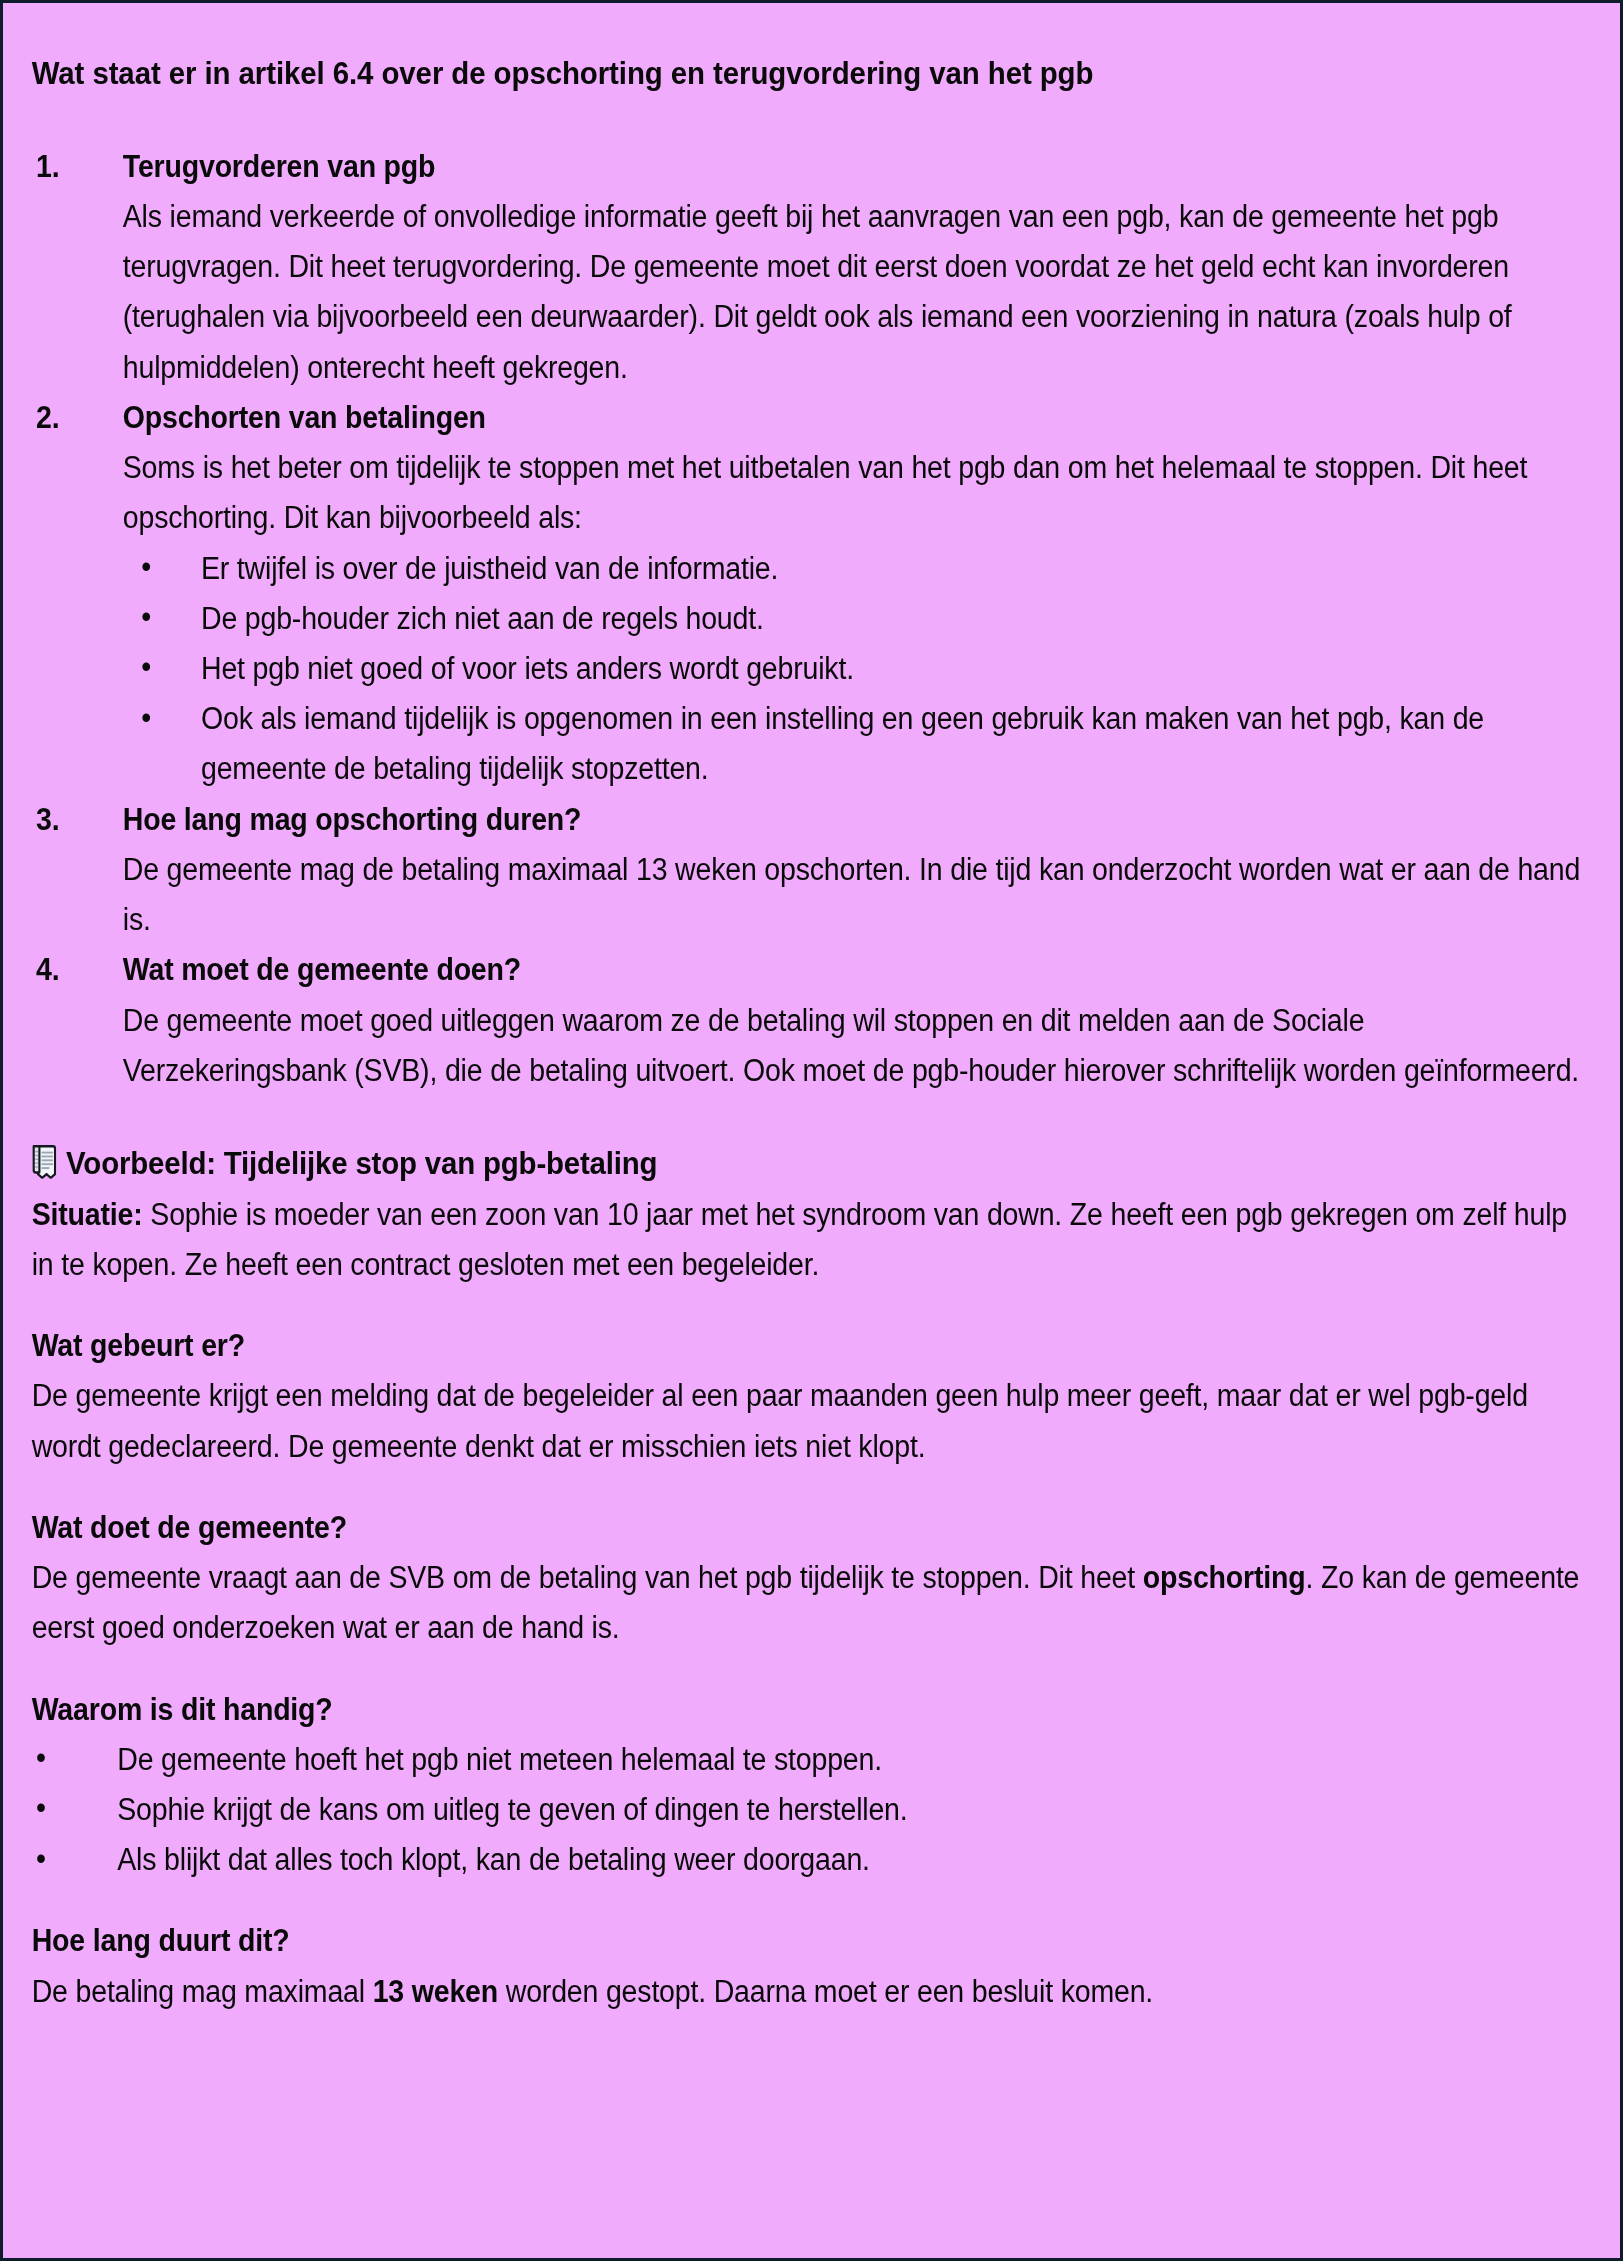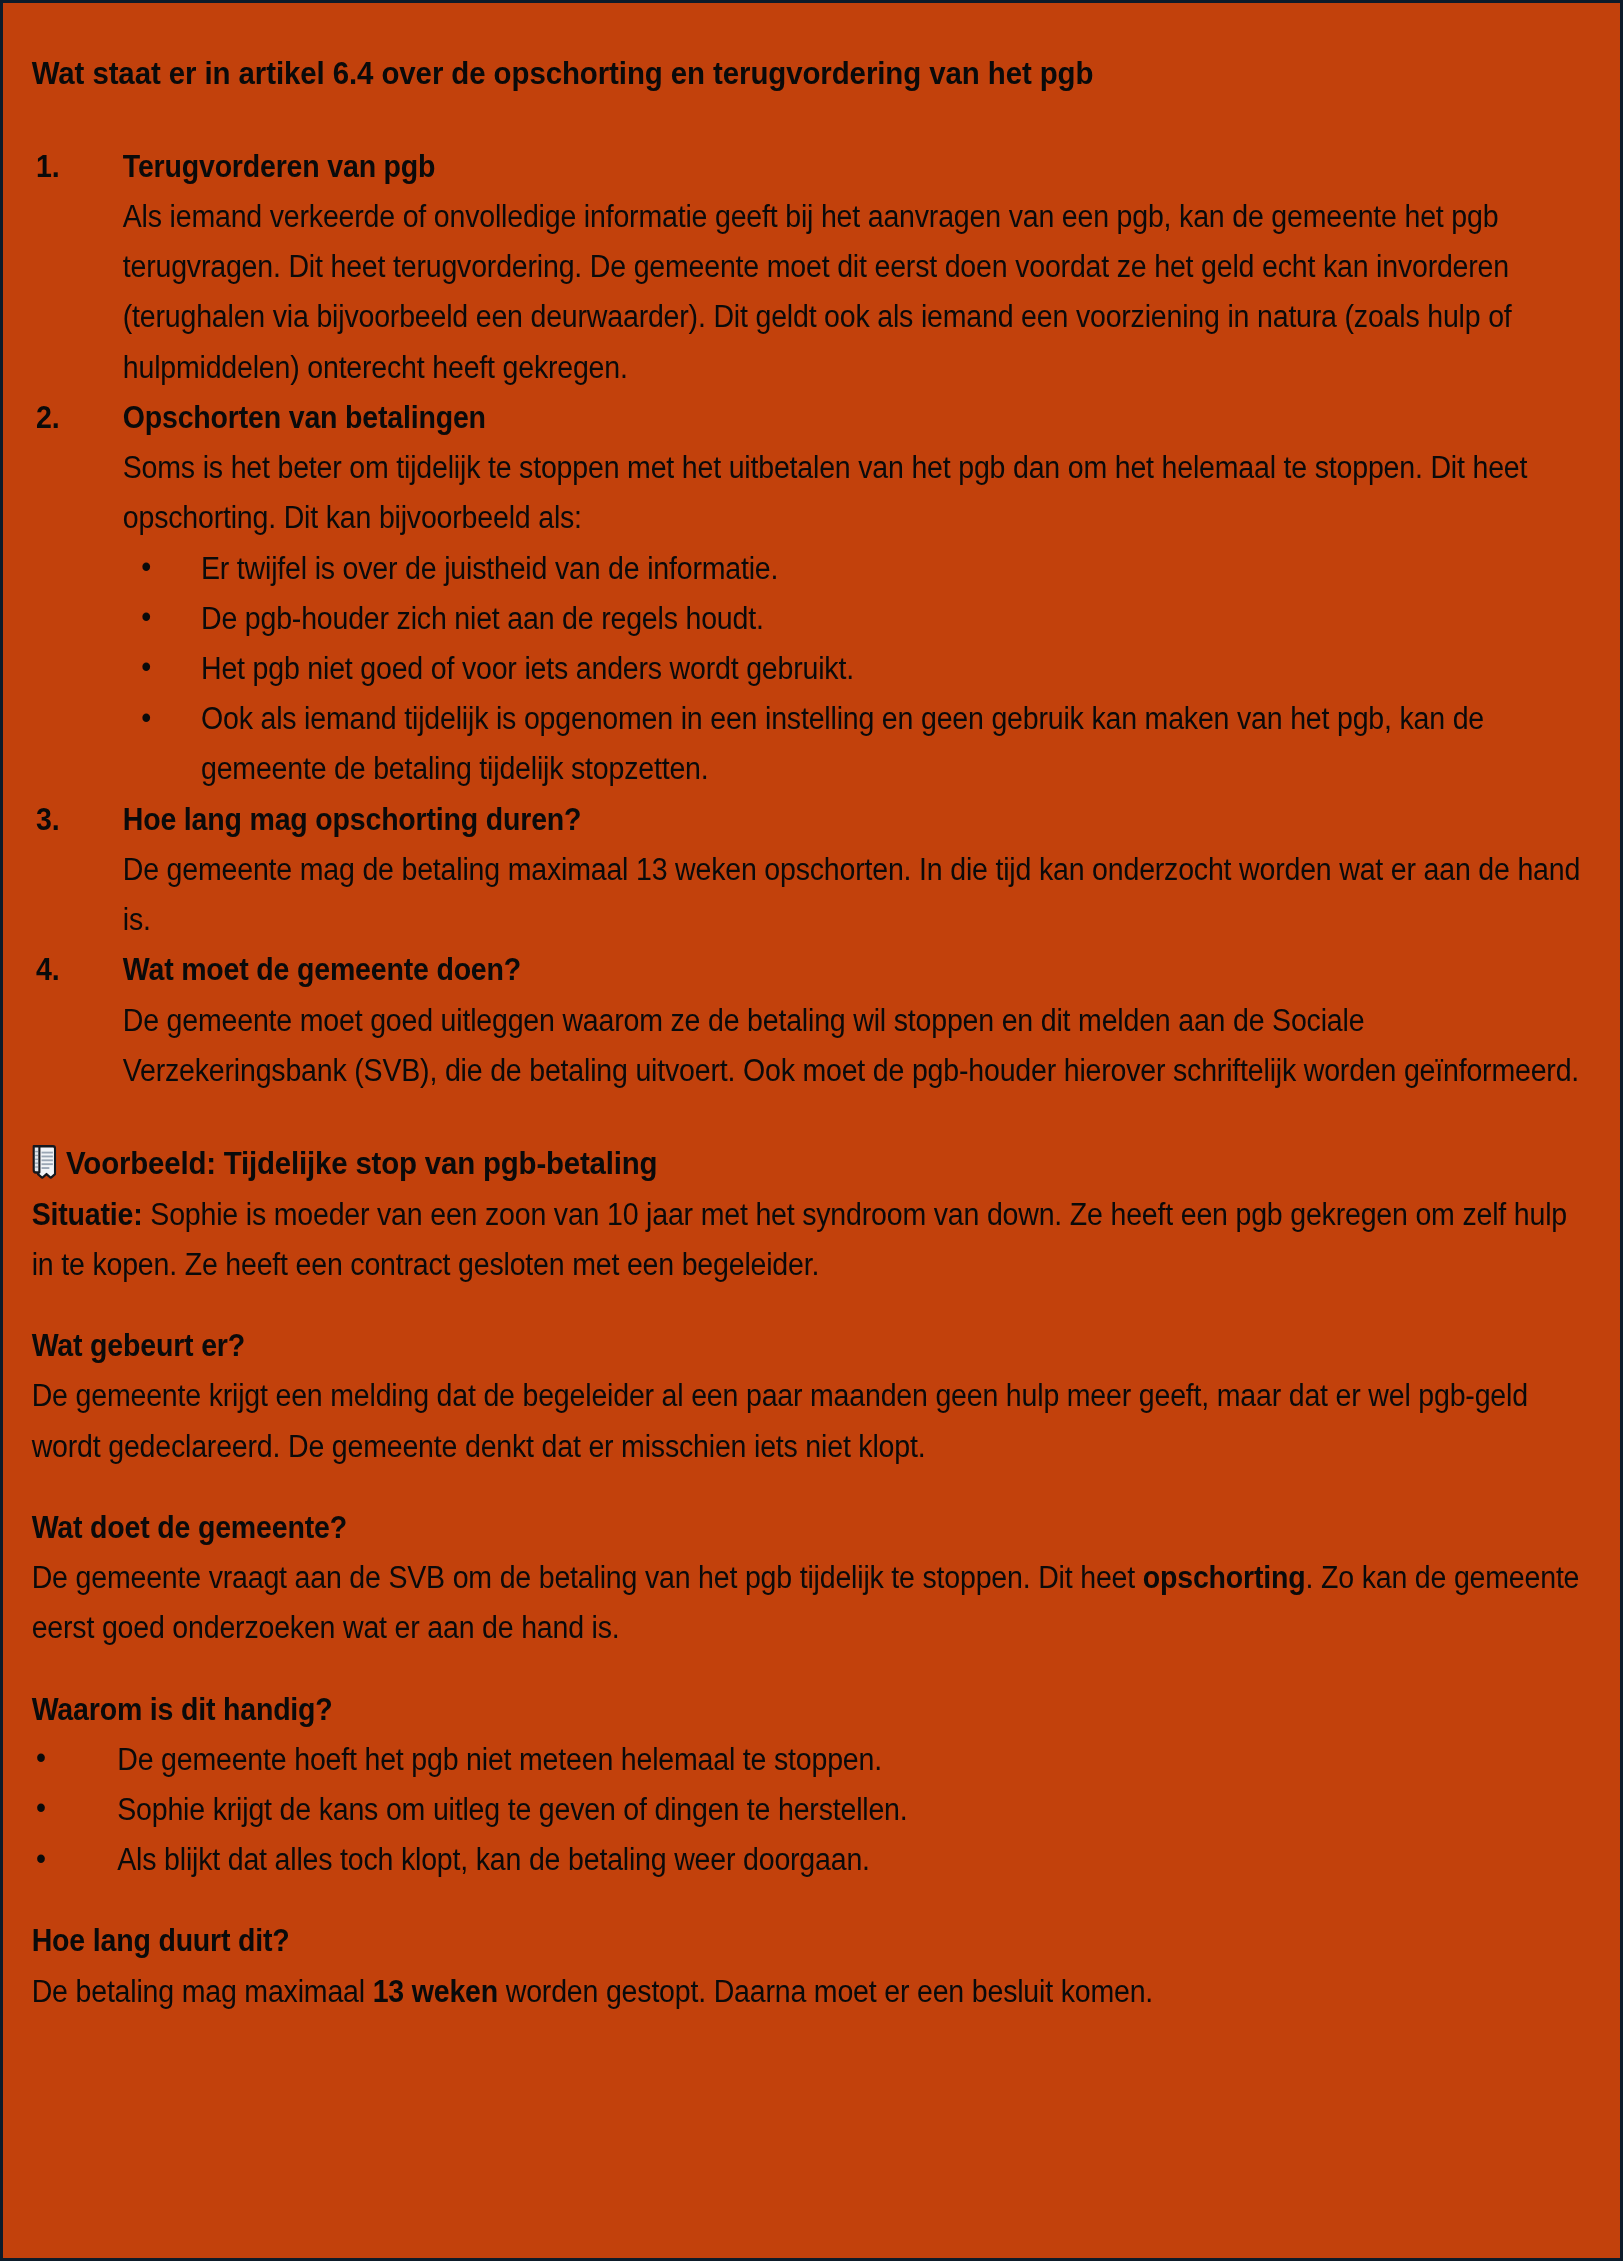--- a/index.html
+++ b/index.html
@@ -9,21 +9,21 @@
   }
   body {
     width: 1623px;
     height: 2261px;
     font-family: "Liberation Sans", "DejaVu Sans", sans-serif;
   }
   .page {
     box-sizing: border-box;
     width: 1623px;
     height: 2261px;
-    background: #c2410c;
+    background: #f0abfc;
     border: 3.1px solid #0d1b2a;
     padding: 45px 29.5px 15.5px 23px;
     position: relative;
     overflow: hidden;
   }
   .doc {
     font-size: 31px;
     line-height: 1.62;
     color: #0a0a0a;
     letter-spacing: -0.2px;

